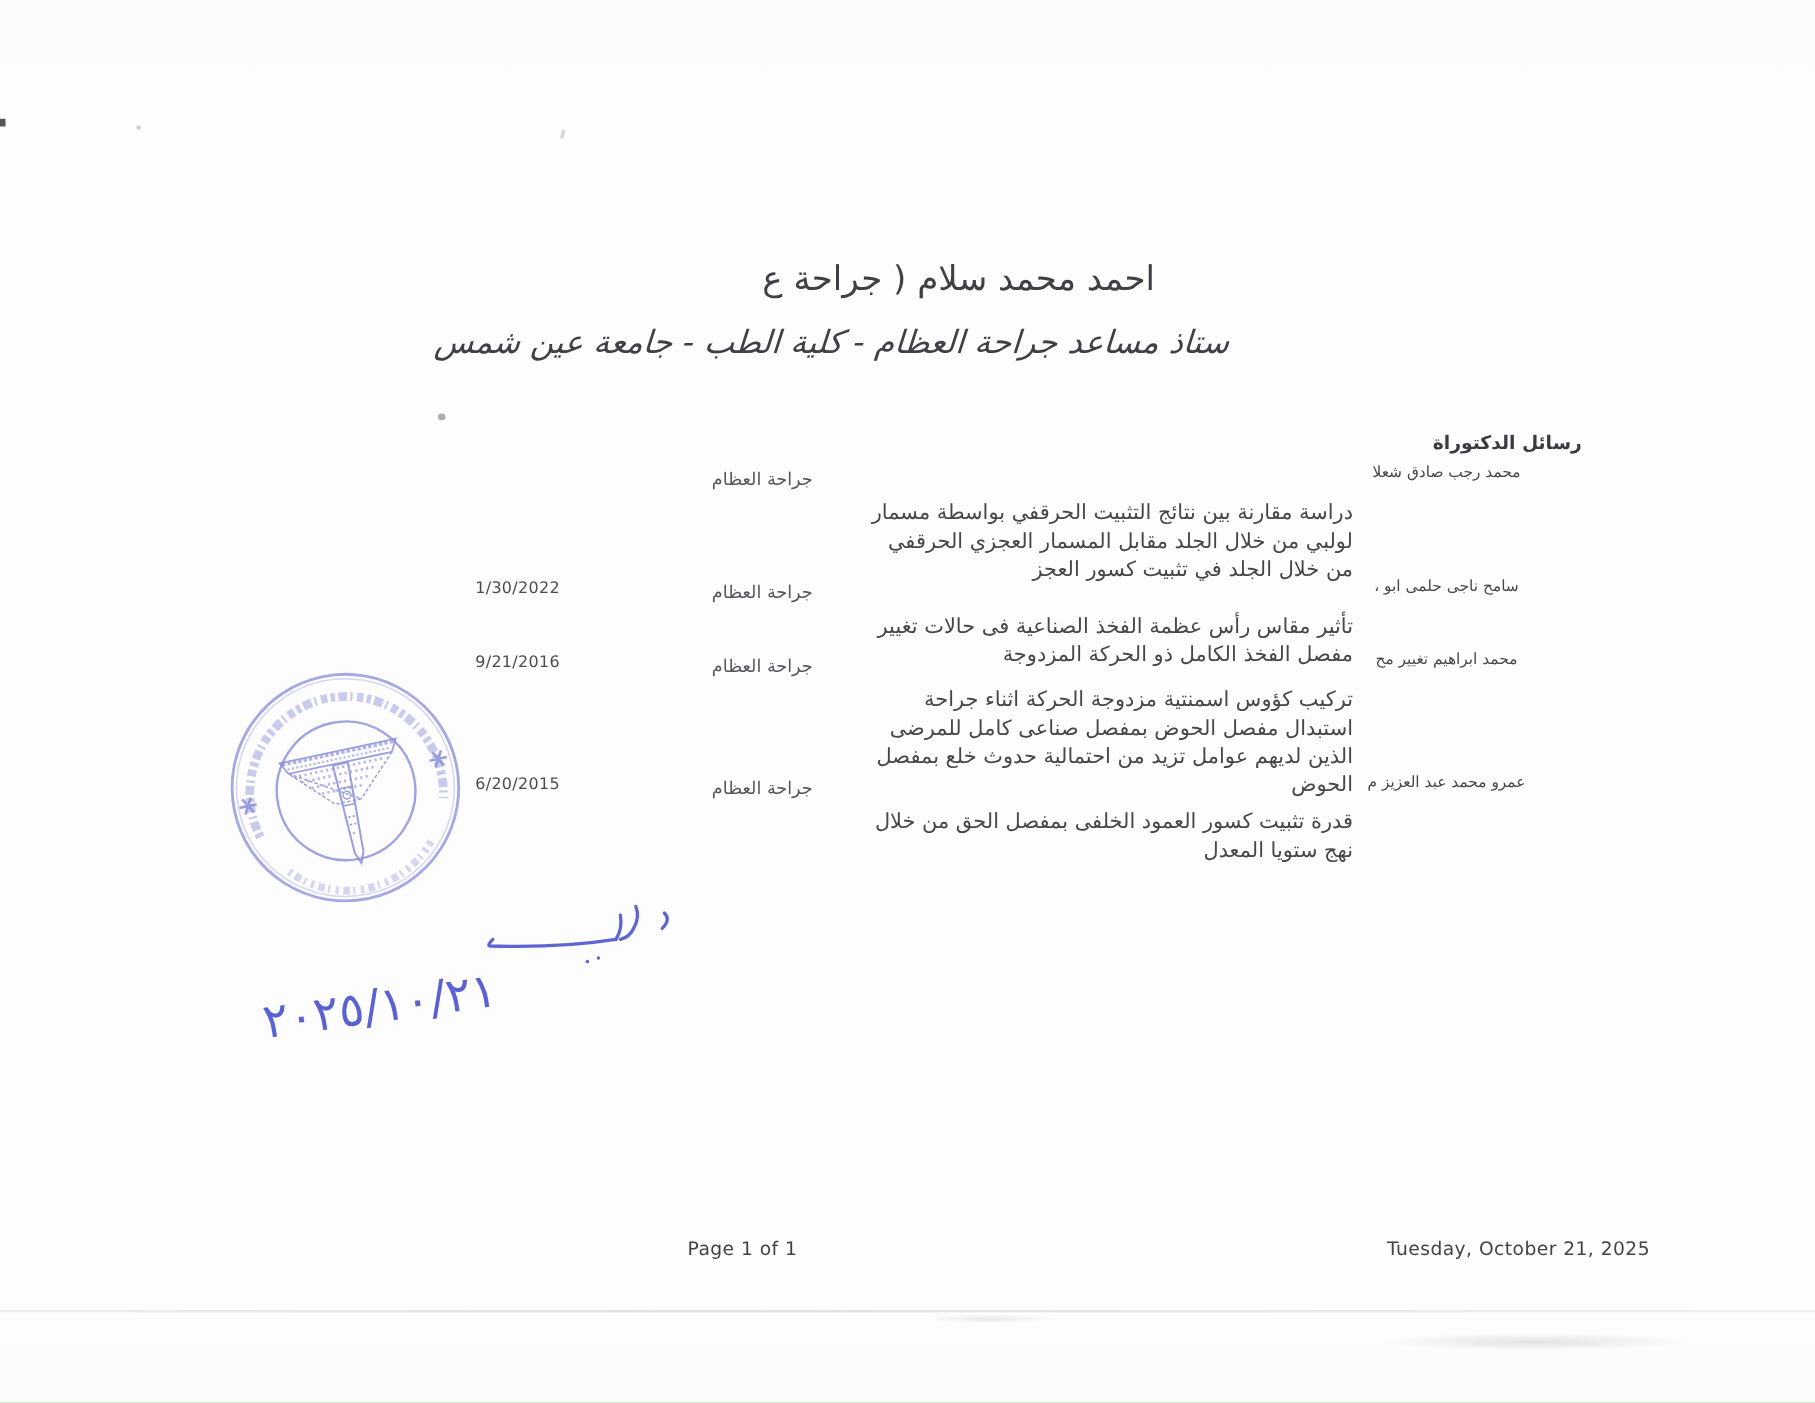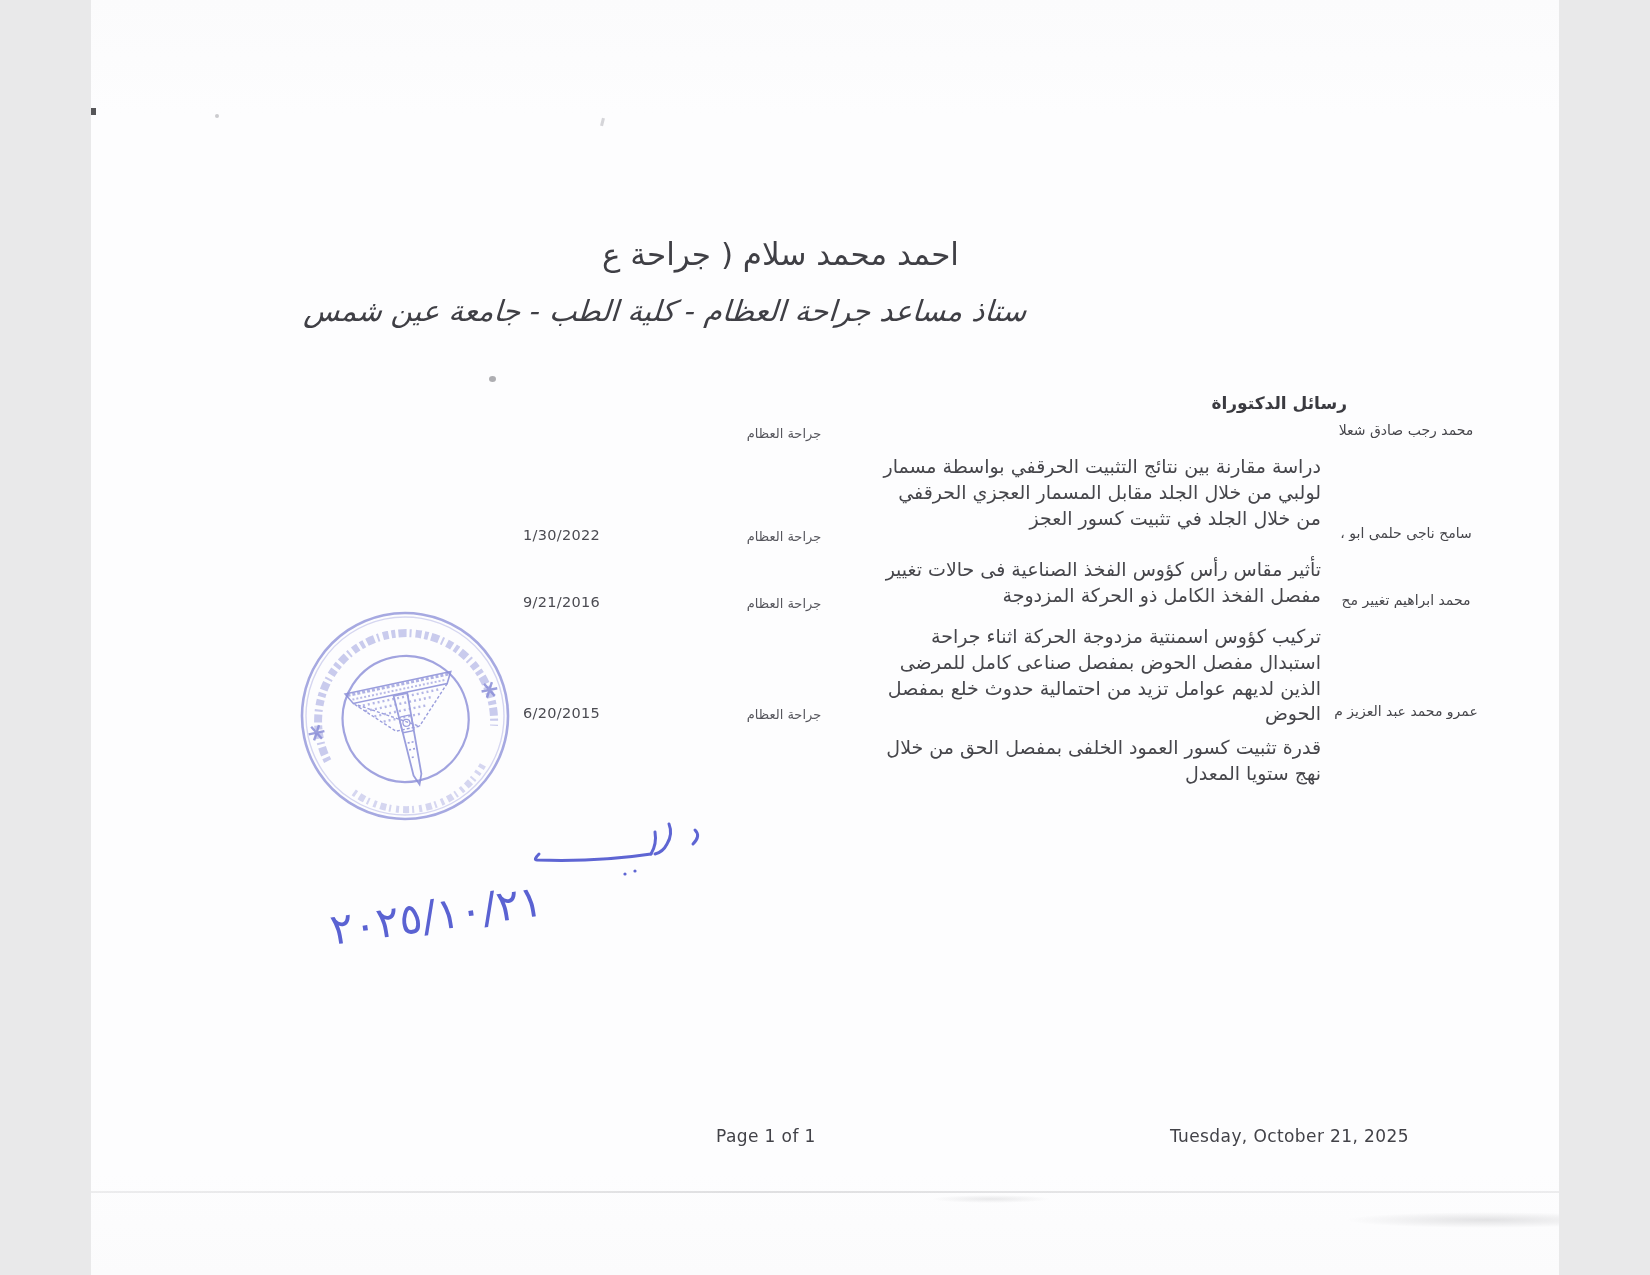--- a/index.html
+++ b/index.html
@@ -1,38 +1,38 @@
 <!DOCTYPE html>
 <html lang="ar"><head>
 <meta charset="utf-8">
 <style>
   html,body{margin:0;padding:0;background:#e9e9ea;}
   .page{
-    position:relative;width:1468px;height:1275px;margin:0 auto;
+    position:relative;width:1650px;height:1275px;margin:0 auto;
     background:#86efac;overflow:hidden;
     font-family:"DejaVu Sans",sans-serif;color:#46464b;
   }
   
   .page::before{
     content:"";position:absolute;inset:0;
     background:
       linear-gradient(180deg,#fbfbfc 0%, #fdfdfe 9%, #fdfdfe 92%, #fbfbfc 100%);
     pointer-events:none;
   }
   .rtl{direction:rtl;unicode-bidi:isolate;}
   .abs{position:absolute;}
   .title1{top:236px;right:600px;font-size:31px;color:#3f3f45;letter-spacing:.5px;white-space:nowrap;}
   .title2{top:294px;right:533px;font-size:29px;font-style:italic;color:#3f3f45;white-space:nowrap;transform:skewX(-4deg);}
   .section-heading{top:357px;right:212px;font-size:17px;font-weight:bold;color:#3a3a40;white-space:nowrap;margin-top:36px;}
 
   .row{position:absolute;left:0;width:1650px;}
   .r1{top:422px;} .r2{top:525px;} .r3{top:592px;} .r4{top:703px;}
   .cell-name{position:absolute;top:0;right:240px;width:190px;font-size:14px;text-align:center;color:#46464b;white-space:nowrap;overflow:hidden;}
   .cell-title{position:absolute;top:0;right:420px;width:452px;font-size:19px;line-height:1.36;text-align:right;color:#46464b;margin-top:32px;}
-  .cell-spec{position:absolute;top:4px;left:638px;width:110px;font-size:13px;text-align:center;color:#55555c;}
+  .cell-spec{position:absolute;top:4px;left:638px;width:110px;font-size:16px;text-align:center;color:#55555c;}
   .cell-date{position:absolute;top:2px;left:432px;font-size:14.5px;color:#4b4b52;letter-spacing:.3px;}
 
   .stamp-wrap{left:196px;top:598px;width:236px;height:236px;opacity:.88;}
   .sig-wrap{left:438px;top:818px;width:180px;height:80px;}
   .hw-date{
     left:238px;top:884px;width:300px;
     font-size:43px;color:#4d55cf;letter-spacing:7px;
     transform:rotate(-8deg);direction:ltr;white-space:nowrap;
     font-family:"DejaVu Sans",sans-serif;opacity:.92;
   }
@@ -61,21 +61,21 @@
 
   <div class="row r1">
     <div class="cell-name rtl">محمد رجب صادق شعلا</div>
     <div class="cell-title rtl">دراسة مقارنة بين نتائج التثبيت الحرقفي بواسطة مسمار لولبي من خلال الجلد مقابل المسمار العجزي الحرقفي من خلال الجلد في تثبيت كسور العجز</div>
     <div class="cell-spec rtl">جراحة العظام</div>
     <div class="cell-date"></div>
   </div>
 
   <div class="row r2">
     <div class="cell-name rtl">سامح ناجى حلمى ابو ،</div>
-    <div class="cell-title rtl">تأثير مقاس رأس كؤوس الفخذ الصناعية فى حالات تغيير مفصل الفخذ الكامل ذو الحركة المزدوجة</div>
+    <div class="cell-title rtl">تأثير مقاس رأس عظمة الفخذ الصناعية فى حالات تغيير مفصل الفخذ الكامل ذو الحركة المزدوجة</div>
     <div class="cell-spec rtl">جراحة العظام</div>
     <div class="cell-date">1/30/2022</div>
   </div>
 
   <div class="row r3">
     <div class="cell-name rtl">محمد ابراهيم تغيير مح</div>
     <div class="cell-title rtl">تركيب كؤوس اسمنتية مزدوجة الحركة اثناء جراحة استبدال مفصل الحوض بمفصل صناعى كامل للمرضى الذين لديهم عوامل تزيد من احتمالية حدوث خلع بمفصل الحوض</div>
     <div class="cell-spec rtl">جراحة العظام</div>
     <div class="cell-date">9/21/2016</div>
   </div>

